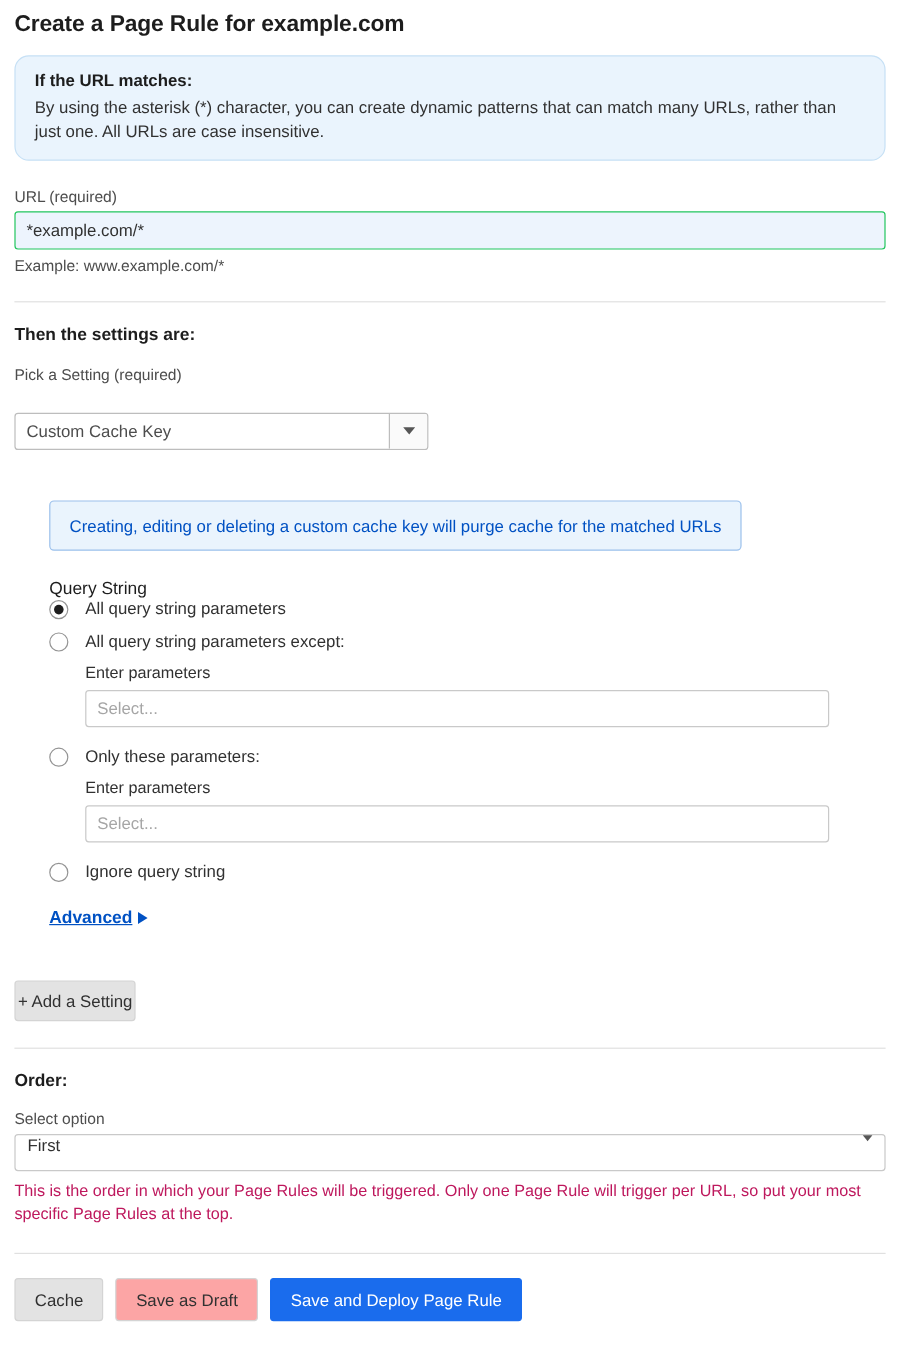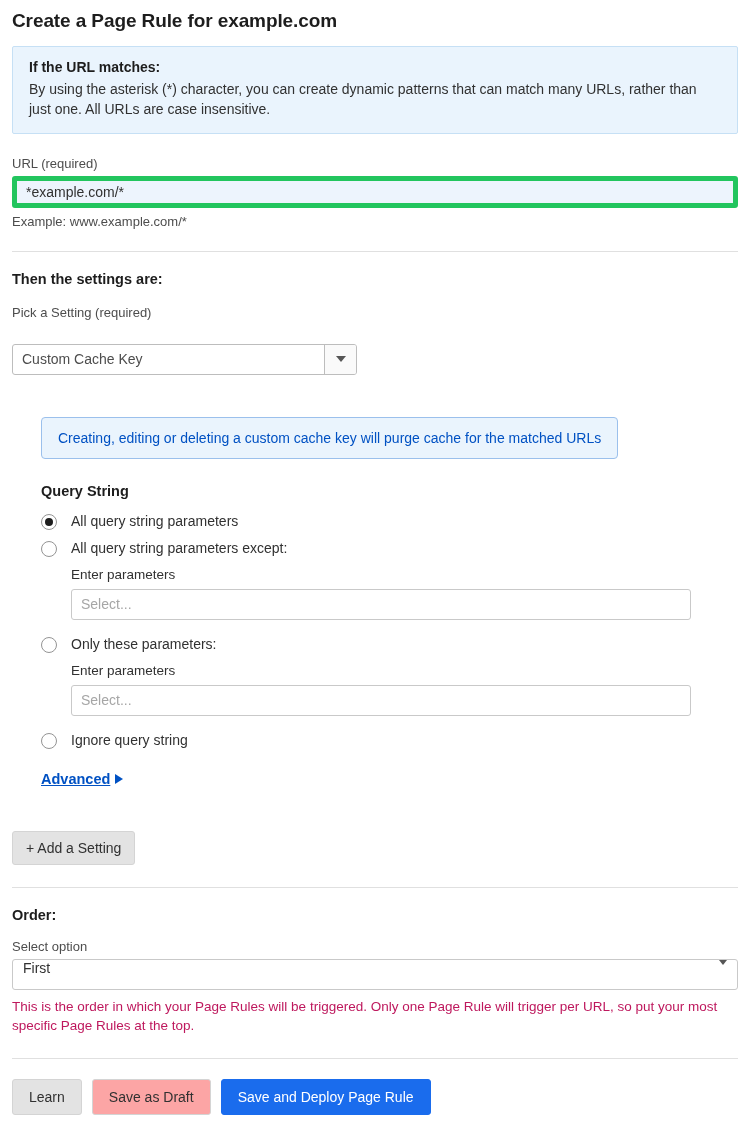--- a/index.html
+++ b/index.html
@@ -23,21 +23,21 @@
     font-size: 19px;
     font-weight: bold;
     color: #1d1d1d;
     margin: 10px 0 14px 0;
     letter-spacing: -0.1px;
   }
   
   .url-callout {
     background: #eaf4fd;
     border: 1px solid #c6e0f5;
-    border-radius: 2px;
+    border-radius: 12px;
     padding: 12px 16px 13px 16px;
     margin-bottom: 22px;
   }
   .url-callout h3 {
     margin: 0 0 4px 0;
     font-size: 14px;
     font-weight: bold;
     color: #1d1d1d;
   }
   .url-callout p {
@@ -55,21 +55,21 @@
   }
   
   .field-label {
     font-size: 13px;
     color: #4d4d4d;
     margin-bottom: 5px;
   }
   .url-input {
     width: 100%;
     height: 32px;
-    border: 5px solid #22c55e;
+    border: 1px solid #22c55e;
     border-radius: 3px;
     background: #edf4fd;
     padding: 0 9px;
     font-family: "Liberation Sans", sans-serif;
     font-size: 14px;
     color: #313131;
     outline: none;
   }
   .hint {
     font-size: 13px;
@@ -130,23 +130,22 @@
     background: #eaf4fd;
     border-radius: 4px;
     color: #0051c3;
     font-size: 14px;
     padding: 12px 16px;
     margin-bottom: 24px;
     display: inline-block;
   }
   .group-title {
     font-size: 14.5px;
-    font-weight: bold;
-    color: #1d1d1d;
-    margin-bottom: 14px;
+    font-weight: normal;
+    color: #1d1d1d;
   }
   .radio-row {
     display: flex;
     align-items: center;
     margin-bottom: 10px;
   }
   .radio {
     width: 16px;
     height: 16px;
     border-radius: 50%;
@@ -215,21 +214,21 @@
   }
   
   .add-setting-btn {
     margin-top: 44px;
     background: #e3e3e3;
     border: 1px solid #d4d4d4;
     border-radius: 3px;
     font-family: "Liberation Sans", sans-serif;
     font-size: 14px;
     color: #313131;
-    padding: 8px 13px;
+    padding: 8px 2px;
     cursor: pointer;
   }
   
   .order-title {
     font-size: 14.5px;
     font-weight: bold;
     color: #1d1d1d;
     margin-bottom: 16px;
   }
   .order-select {
@@ -365,18 +364,18 @@
   <div class="field-label">Select option</div>
   <div class="order-select">
     <span>First</span>
     <span class="caret-small"></span>
   </div>
   <div class="order-hint">This is the order in which your Page Rules will be triggered. Only one Page Rule will trigger per URL, so put your most specific Page Rules at the top.</div>
 
   <hr class="sep">
 
   <div class="footer">
-    <button class="btn btn-cancel">Learn</button>
+    <button class="btn btn-cancel">Cache</button>
     <button class="btn btn-draft">Save as Draft</button>
     <button class="btn btn-primary">Save and Deploy Page Rule</button>
   </div>
 
 </div>
 
 </body></html>

